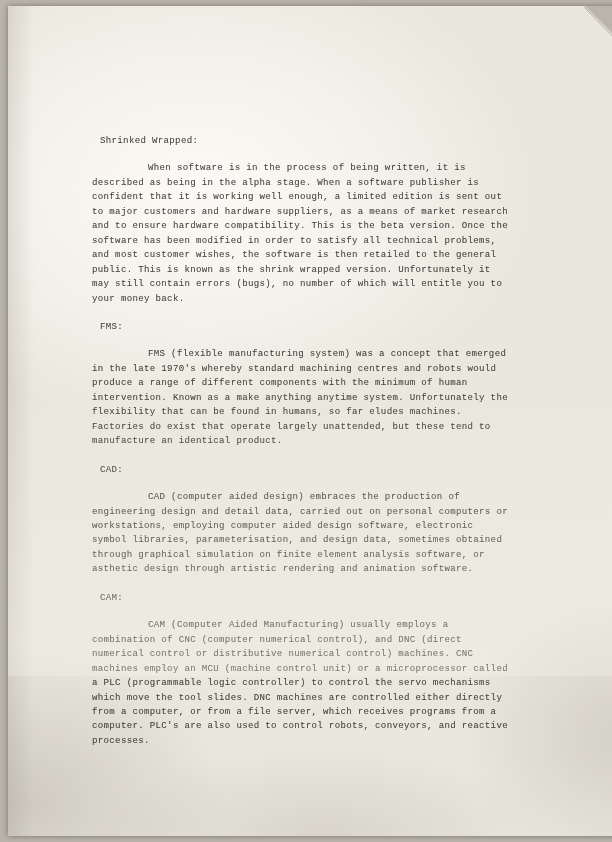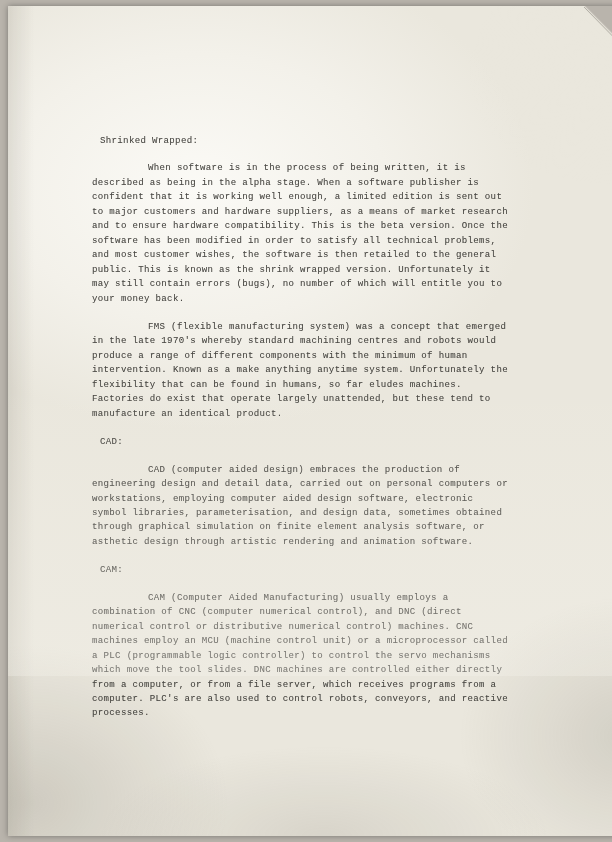--- a/index.html
+++ b/index.html
@@ -130,20 +130,21 @@
   <div class="ring-mark" style="top:520px;"></div>
 
   <div id="typescript">
 
     <div class="section">
       <div class="heading">Shrinked Wrapped:</div>
       <p class="para">When software is in the process of being written, it is described as being in the alpha stage. When a software publisher is confident that it is working well enough, a limited edition is sent out to major customers and hardware suppliers, as a means of market research and to ensure hardware compatibility. This is the beta version. Once the software has been modified in order to satisfy all technical problems, and most customer wishes, the software is then retailed to the general public. This is known as the shrink wrapped version. Unfortunately it may still contain errors (bugs), no number of which will entitle you to your money back.</p>
     </div>
 
     <div class="section">
+      <div class="heading">FMS:</div>
       <p class="para">FMS (flexible manufacturing system) was a concept that emerged in the late 1970's whereby standard machining centres and robots would produce a range of different components with the minimum of human intervention. Known as a make anything anytime system. Unfortunately the flexibility that can be found in humans, so far eludes machines. Factories do exist that operate largely unattended, but these tend to manufacture an identical product.</p>
     </div>
 
     <div class="section">
       <div class="heading">CAD:</div>
       <p class="para">CAD (computer aided design) embraces the production of engineering design and detail data, carried out on personal computers or workstations, employing computer aided design software, electronic symbol libraries, parameterisation, and design data, sometimes obtained through graphical simulation on finite element analysis software, or asthetic design through artistic rendering and animation software.</p>
     </div>
 
     <div class="section">
       <div class="heading">CAM:</div>

